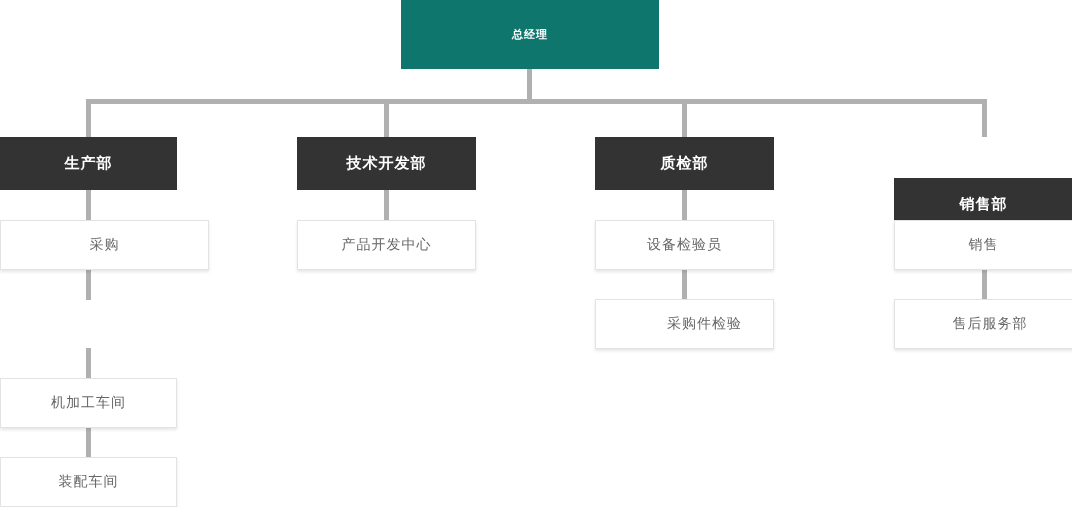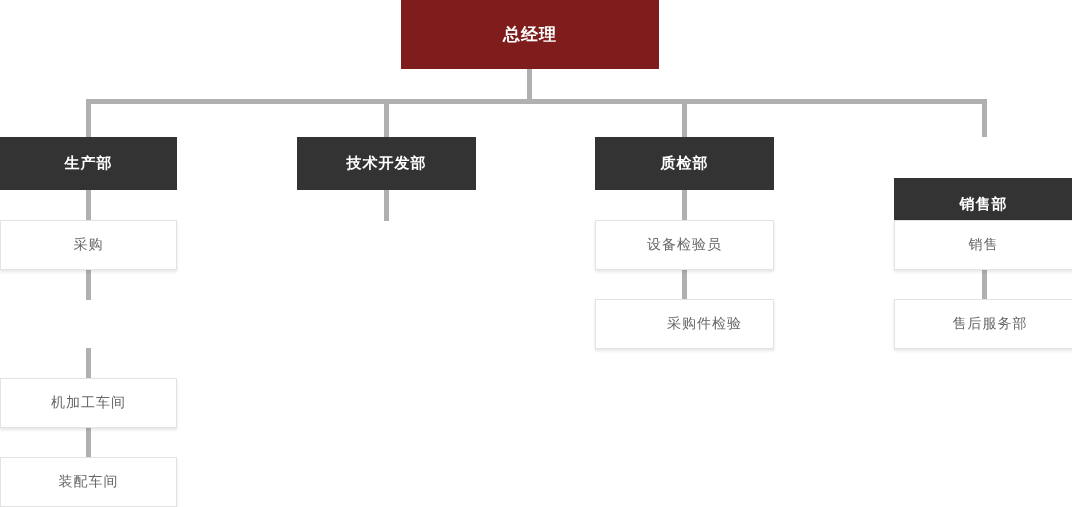--- a/index.html
+++ b/index.html
@@ -26,23 +26,23 @@
     box-sizing: border-box;
     display: flex;
     align-items: center;
     justify-content: center;
     text-align: center;
     letter-spacing: 1px;
     white-space: nowrap;
   }
 
   .node.root {
-    background: #7f1d1d;
+    background: #0f766e;
     color: #ffffff;
-    font-size: 17px;
+    font-size: 11px;
     font-weight: bold;
   }
 
   .node.dept {
     background: #333333;
     color: #ffffff;
     font-size: 15px;
     font-weight: bold;
   }
 
@@ -89,24 +89,25 @@
   <div class="conn v" style="left:982px; top:190px; height:31px;"></div>
   <div class="conn v" style="left:982px; top:269px; height:31px;"></div>
 
   <div class="node root" style="left:401px; top:0px; width:258px; height:69px;">总经理</div>
 
   <div class="node dept" style="left:297px; top:137px; width:179px; height:53px;">技术开发部</div>
   <div class="node dept" style="left:0px; top:137px; width:177px; height:53px;">生产部</div>
   <div class="node dept" style="left:595px; top:137px; width:179px; height:53px;">质检部</div>
   <div class="node dept" style="left:894px; top:137px; width:179px; height:53px;margin-top:41px;">销售部</div>
 
-  <div class="node leaf" style="left:0px; top:220px; width:177px; height:50px;">采购</div>
+  <div class="node leaf" style="left:0px; top:220px; width:209px; height:50px;">采购</div>
   <div class="node leaf" style="left:0px; top:378px; width:177px; height:50px;">机加工车间</div>
   <div class="node leaf" style="left:0px; top:457px; width:177px; height:50px;">装配车间</div>
 
+  <div class="node leaf" style="left:297px; top:220px; width:179px; height:50px;">产品开发中心</div>
 
   <div class="node leaf" style="left:595px; top:220px; width:179px; height:50px;">设备检验员</div>
   <div class="node leaf" style="left:595px; top:299px; width:179px; height:50px;padding-left:40px;">采购件检验</div>
 
   <div class="node leaf" style="left:894px; top:220px; width:179px; height:50px;">销售</div>
   <div class="node leaf" style="left:894px; top:299px; width:192px; height:50px;">售后服务部</div>
 
 </div>
 
 </body></html>

